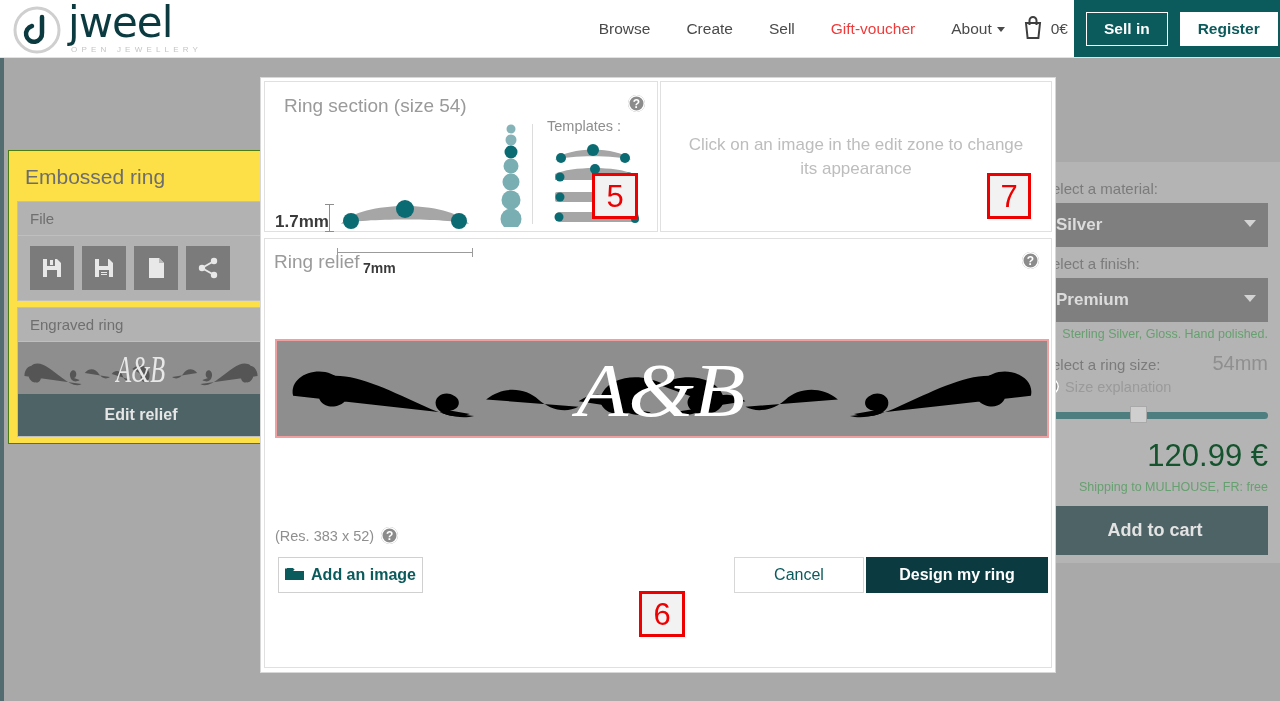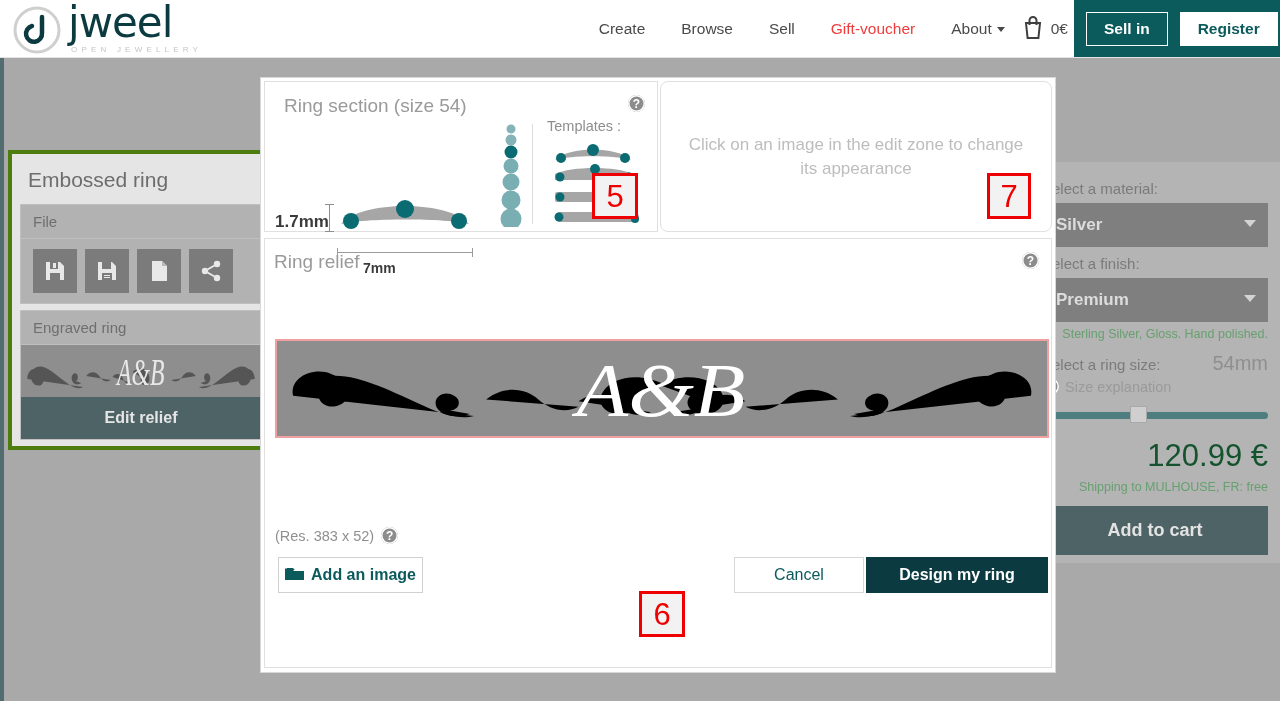--- a/index.html
+++ b/index.html
@@ -43,21 +43,21 @@
   
   .app-bg {
     position: absolute; left: 0; top: 58px; width: 1280px; height: 643px;
     background: #a9a9a9;
   }
   .app-left-edge { position:absolute; left:0; top:58px; width:4px; height:643px; background:#0b3b40; opacity:.55;}
 
   
   .left-panel {
     position: absolute; left: 8px; top: 150px; width: 266px;
-    background: #e5e5e5; border: 4px solid #4d7c0f;
+    background: #fde047; border: 1px solid #4d7c0f;
   }
   .lp-title { font-size: 21px; color: #6d6d6d; padding: 14px 16px 12px 16px; }
   .lp-group { margin: 0 8px 6px 8px; border: 1px solid #bfbfbf; background: #b2b2b2; }
   .lp-group-head { font-size: 15px; color: #6f6f6f; padding: 8px 12px; border-bottom: 1px solid #bfbfbf;}
   .lp-icons { display: flex; gap: 8px; padding: 10px 12px; }
   .lp-icon { width: 44px; height: 44px; background: #7b7b7b; display:flex; align-items:center;
              justify-content:center; color:#e8e8e8; }
   .lp-thumb { height: 52px; margin: 0; background: #8e8e8e; position: relative; overflow:hidden; }
   .lp-thumb .mono { position:absolute; left:0; top:0; width:100%; height:100%; }
   .lp-editbtn { background: #4e6366; color: #e6e6e6; font-size: 16px; font-weight: bold;
@@ -89,21 +89,21 @@
              padding:14px 0; margin-top: 12px;}
 
   
   .modal {
     position: absolute; left: 260px; top: 77px; width: 796px; height: 596px;
     background: #ffffff; border: 1px solid #d8d8d8; z-index: 30;
   }
   .modal-top { display: flex; height: 157px; padding: 3px; }
   .card { border: 1px solid #e0e0e0; position: relative; }
   .card-section { width: 394px; margin-right: 2px; }
-  .card-preview { flex: 1; border-radius: 8px; }
+  .card-preview { flex: 1; }
   .card-title { font-size: 19px; color: #9a9a9a; padding: 13px 0 0 19px; }
   .help-ico {
     width: 17px; height: 17px; border-radius: 50%; background: #8c8c8c; color: #fff;
     font-size: 12px; font-weight: bold; display:flex; align-items:center; justify-content:center;
     box-shadow: 0 0 0 1.5px #ffffff inset;
   }
   .help-abs { position: absolute; right: 12px; top: 13px; }
 
   .section-body { display:flex; align-items:center; padding: 4px 0 0 0; height: 110px; }
   .sect-diagram { width: 230px; position: relative; }
@@ -166,22 +166,22 @@
           <path d="M30 12 L30 28 A8 8 0 1 1 20 21" fill="none" stroke="#0b3b40" stroke-width="4.5" stroke-linecap="round"></path>
         </svg>
       </div>
       <div class="logo-text-box">
         <div class="logo-word">jweel</div>
         <div class="logo-sub">OPEN JEWELLERY</div>
       </div>
     </div>
 
     <div class="nav">
+      <a href="#">Browse</a>
       <a href="#">Create</a>
-      <a href="#">Browse</a>
       <a href="#">Sell</a>
       <a href="#" class="accent">Gift-voucher</a>
       <a href="#" class="about"><span>About</span><span class="caret"></span></a>
       <div class="cart">
         <span>
           <svg width="24" height="26" viewBox="0 0 24 26">
             <path d="M5 9 h14 l-1.6 15 h-10.8 z" fill="none" stroke="#3f3f3f" stroke-width="2"></path>
             <path d="M8.5 11 V6.5 A3.5 3.5 0 0 1 15.5 6.5 V11" fill="none" stroke="#3f3f3f" stroke-width="2"></path>
           </svg>
         </span>

